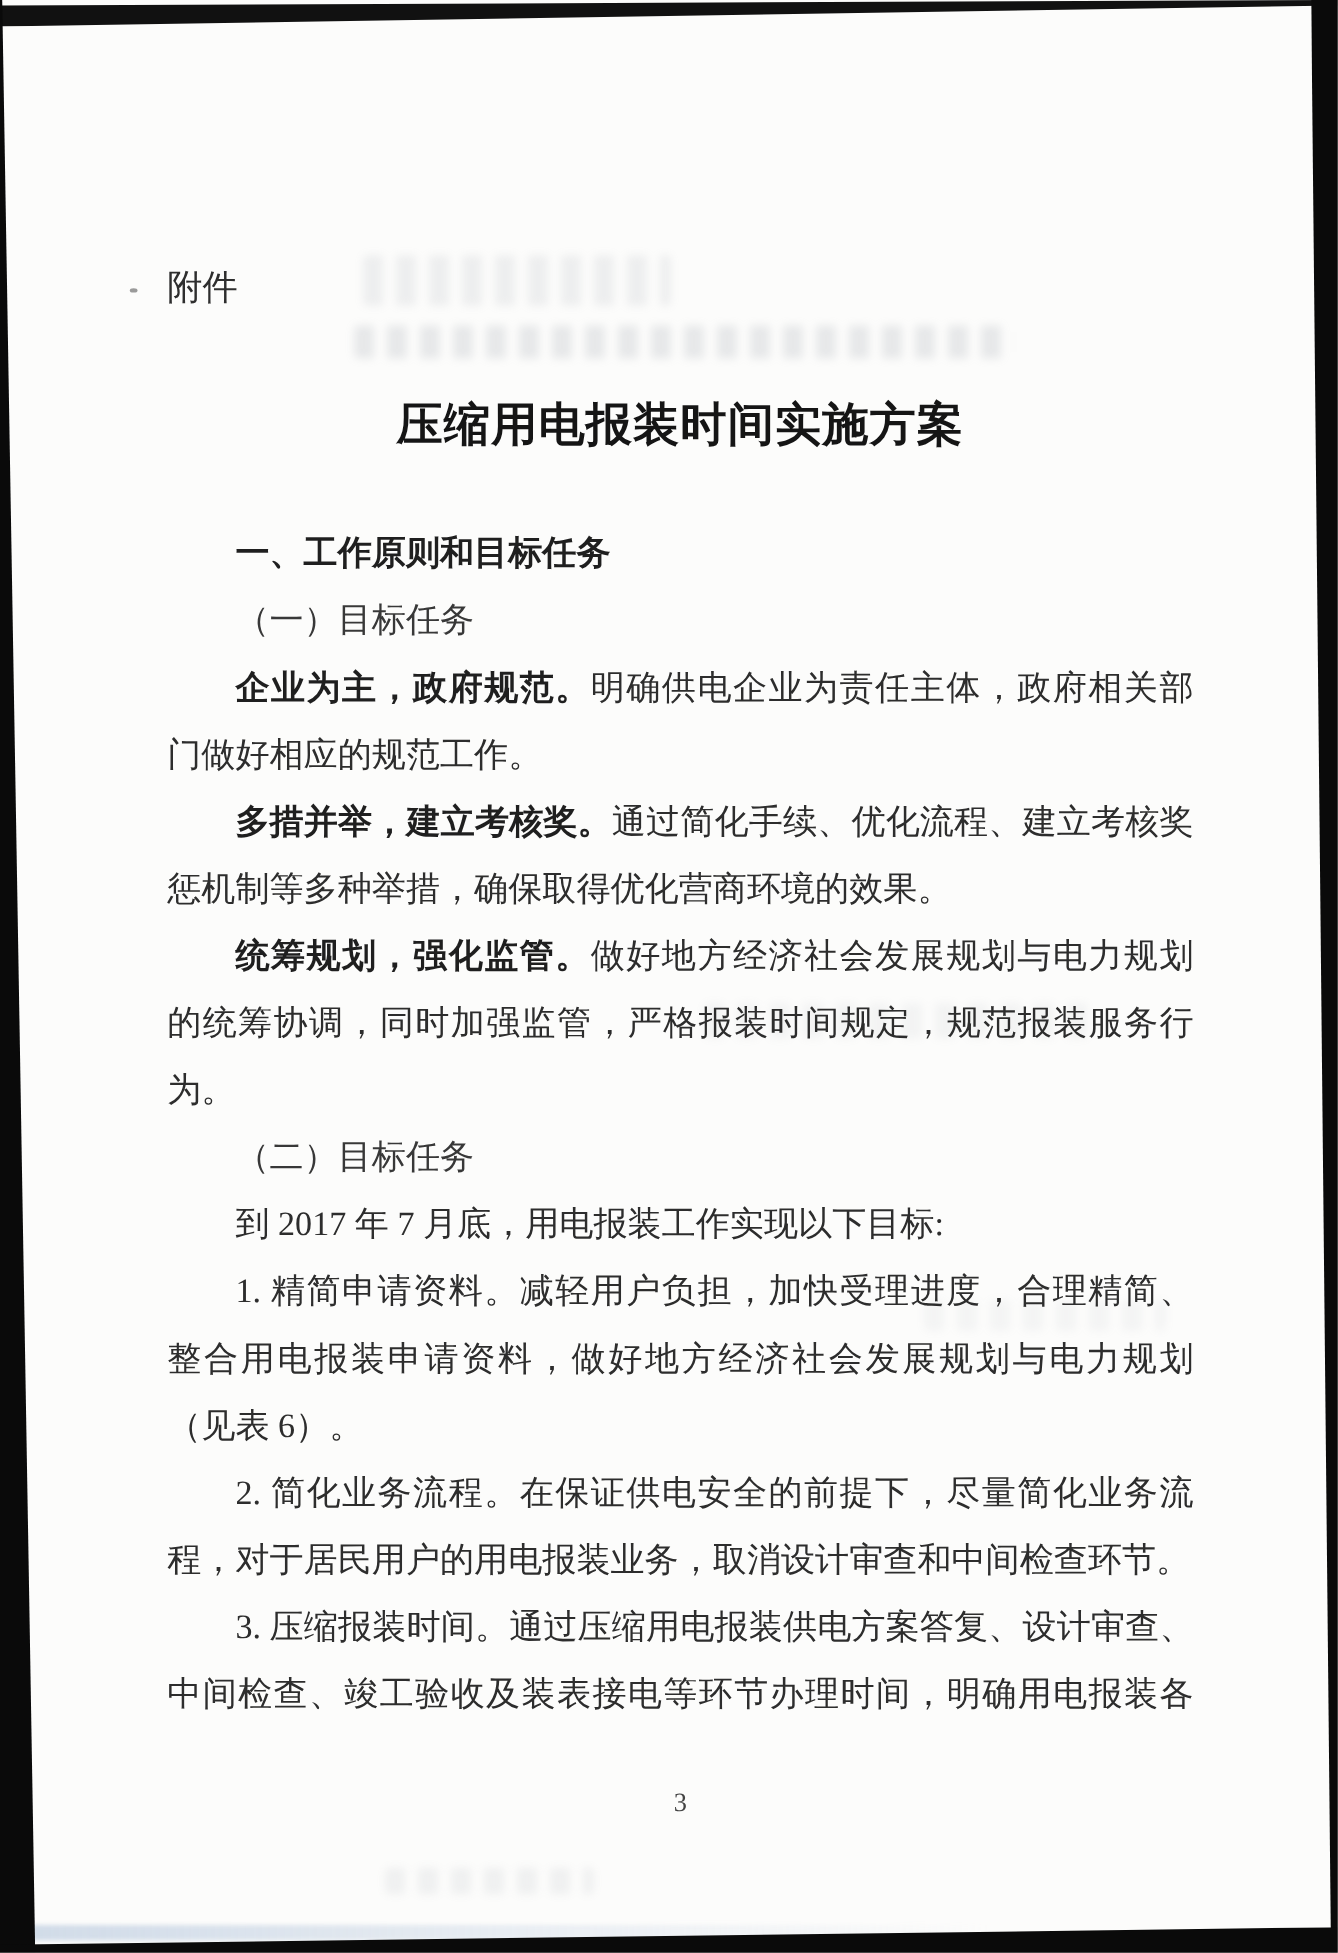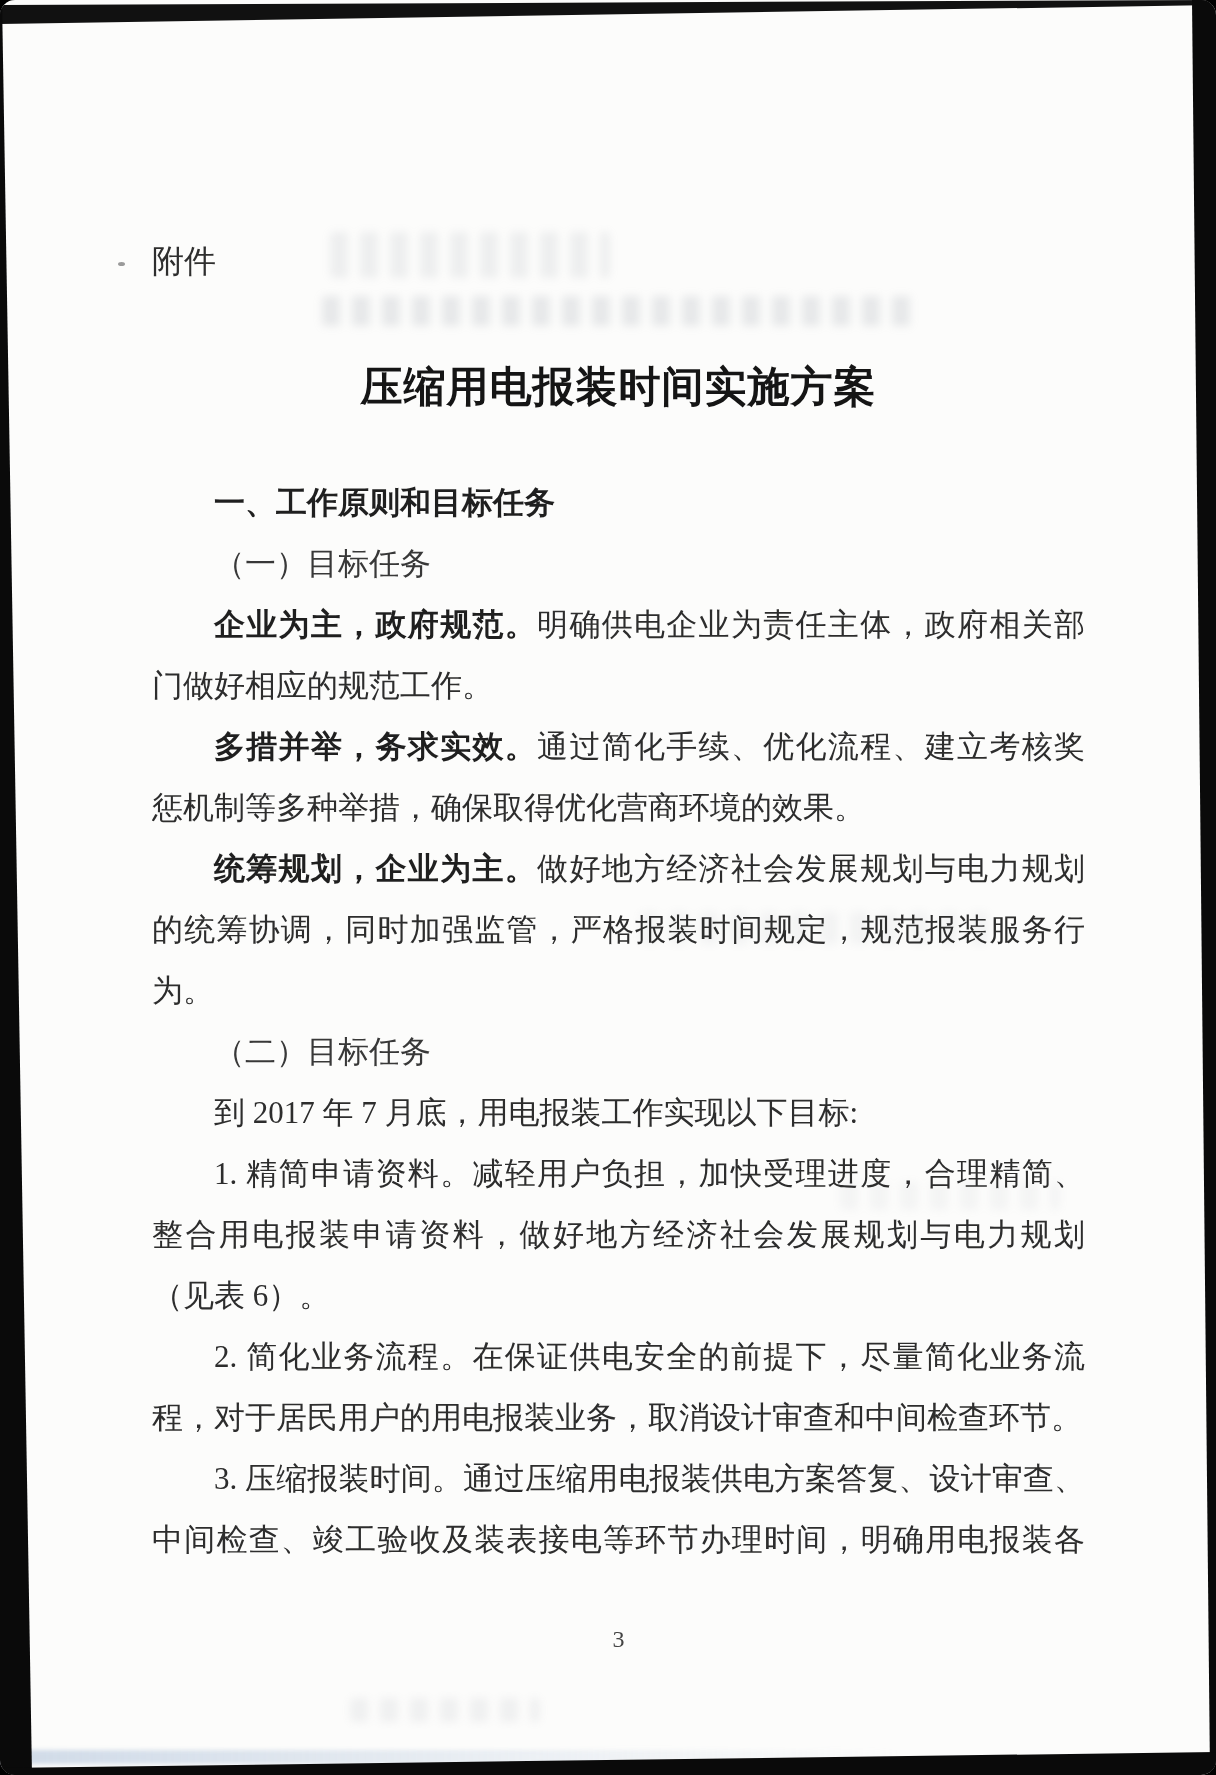--- a/index.html
+++ b/index.html
@@ -1,19 +1,18 @@
 <!DOCTYPE html>
 <html><head>
 <meta charset="utf-8">
 <style>
   html,body{margin:0;padding:0;background:#000;}
   .stage{
     position:relative;width:1216px;height:1775px;background:#000;overflow:hidden;
     font-family:"Liberation Serif","DejaVu Serif",serif;
-    border-radius:15px;
   }
   .paper{position:absolute;inset:0;background:#fcfcfb;}
   
   .ghost{
     position:absolute;filter:blur(4px);border-radius:4px;z-index:2;
     background:repeating-linear-gradient(90deg, rgba(148,154,164,.40) 0 18px, rgba(148,154,164,0) 18px 30px);
   }
   #g1{left:330px;top:232px;width:280px;height:46px;opacity:.35;}
   #g2{left:322px;top:296px;width:600px;height:30px;opacity:.5;}
   #g3{left:640px;top:912px;width:360px;height:32px;opacity:.22;}
@@ -65,23 +64,23 @@
   <div class="speck"></div>
 
   <div class="content">
     <div class="attachment">附件</div>
     <h1 class="title">压缩用电报装时间实施方案</h1>
     <div class="body-lines">
         <div class="line heading indent"><span class="lead">一、工作原则和目标任务</span></div>
         <div class="line kai indent">（一）目标任务</div>
         <div class="line indent fill"><span class="lead">企业为主，政府规范。</span>明确供电企业为责任主体，政府相关部</div>
         <div class="line">门做好相应的规范工作。</div>
-        <div class="line indent fill"><span class="lead">多措并举，务求实效。</span>通过简化手续、优化流程、建立考核奖</div>
+        <div class="line indent fill"><span class="lead">多措并举，建立考核奖。</span>通过简化手续、优化流程、建立考核奖</div>
         <div class="line">惩机制等多种举措，确保取得优化营商环境的效果。</div>
-        <div class="line indent fill"><span class="lead">统筹规划，企业为主。</span>做好地方经济社会发展规划与电力规划</div>
+        <div class="line indent fill"><span class="lead">统筹规划，强化监管。</span>做好地方经济社会发展规划与电力规划</div>
         <div class="line fill">的统筹协调，同时加强监管，严格报装时间规定，规范报装服务行</div>
         <div class="line">为。</div>
         <div class="line kai indent">（二）目标任务</div>
         <div class="line indent">到 2017 年 7 月底，用电报装工作实现以下目标:</div>
         <div class="line indent fill">1. 精简申请资料。减轻用户负担，加快受理进度，合理精简、</div>
         <div class="line fill">整合用电报装申请资料，做好地方经济社会发展规划与电力规划</div>
         <div class="line">（见表 6）。</div>
         <div class="line indent fill">2. 简化业务流程。在保证供电安全的前提下，尽量简化业务流</div>
         <div class="line">程，对于居民用户的用电报装业务，取消设计审查和中间检查环节。</div>
         <div class="line indent fill">3. 压缩报装时间。通过压缩用电报装供电方案答复、设计审查、</div>

